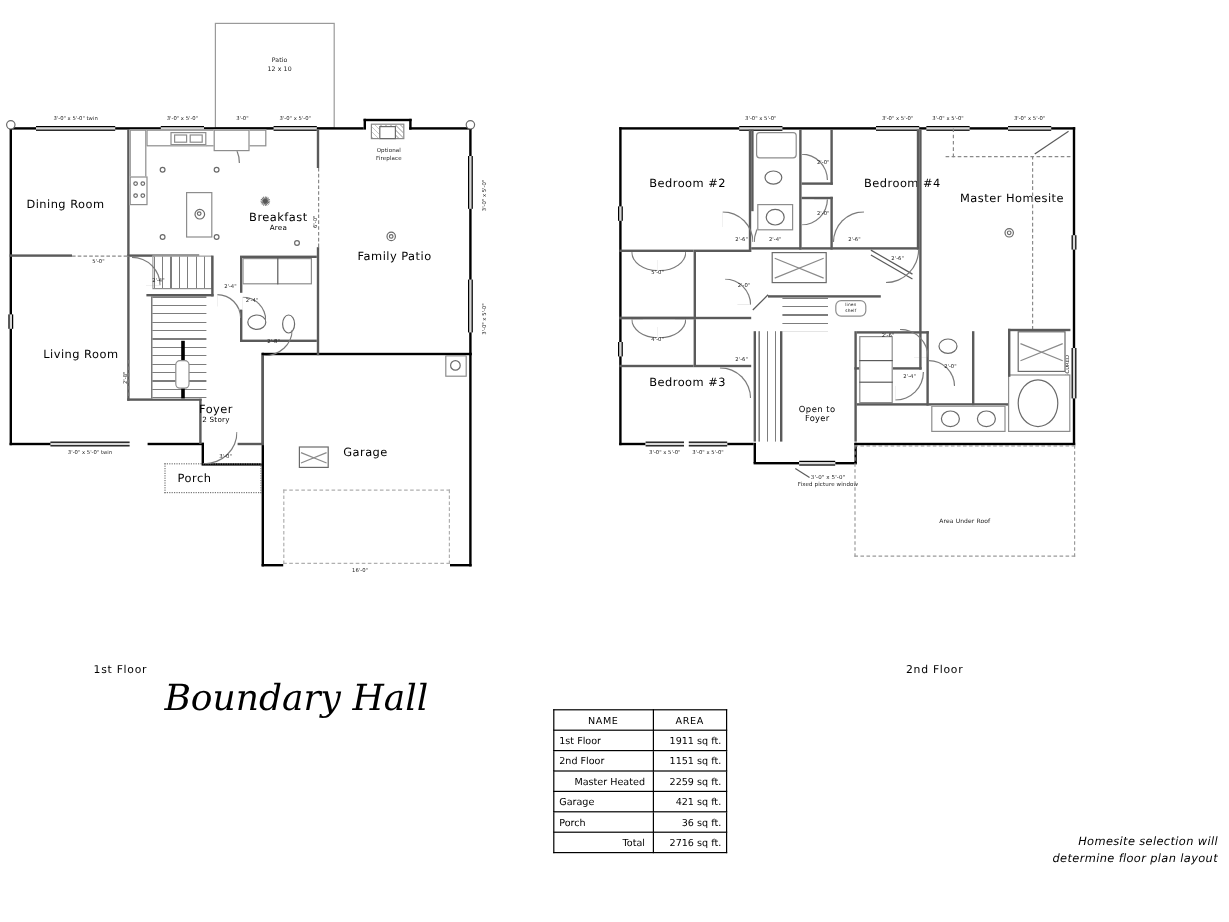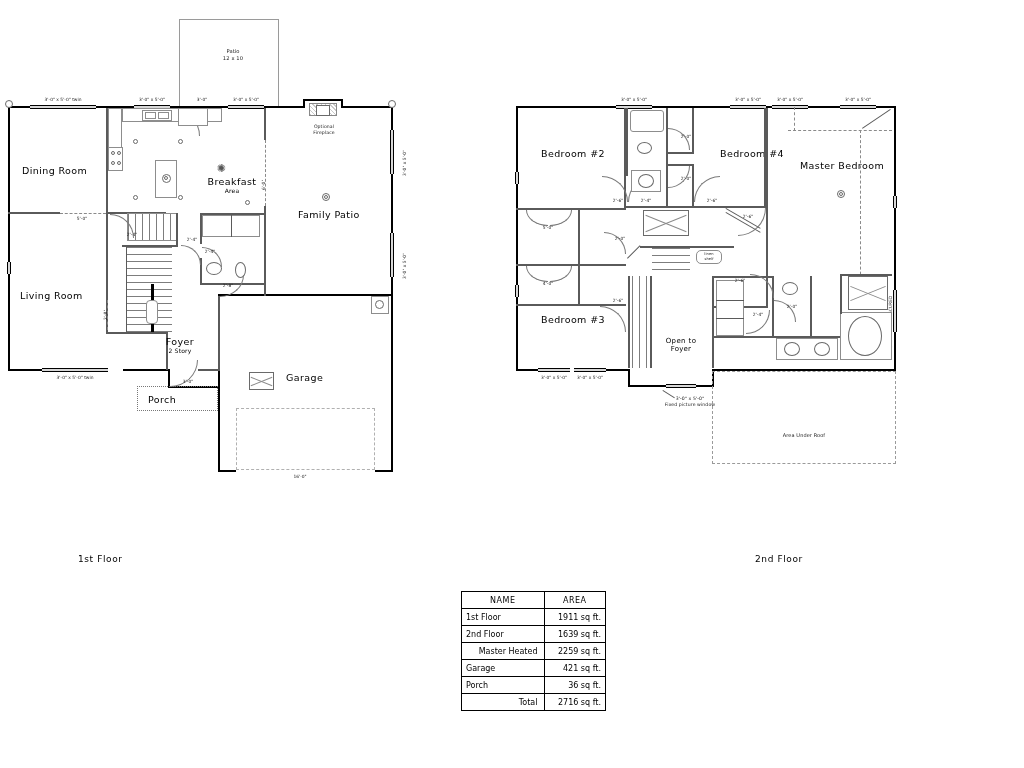--- a/index.html
+++ b/index.html
@@ -165,21 +165,21 @@
     <div class="abs" style="left:215px;top:163px;width:12px;height:12px;color:#555;font-size:11px;line-height:12px;text-align:center;">✺</div>
     <div class="room" style="left:298px;top:209px;">Family Patio</div>
     <div class="oval" style="left:322px;top:193px;width:8px;height:8px;"></div>
     <div class="oval" style="left:324px;top:195px;width:4px;height:4px;"></div>
 
     <div class="dash-v" style="left:265px;top:140px;height:66px;"></div>
     <div class="vnote" style="left:261px;top:190px;">6'-0"</div>
     <div class="thin" style="left:264px;top:108px;width:2px;height:32px;"></div>
     <div class="thin" style="left:264px;top:206px;width:2px;height:90px;"></div>
 
-    <div class="room" style="left:20px;top:290px;text-align:center;">Living Room</div>
+    <div class="room" style="left:36px;top:290px;text-align:center;">Living Room</div>
     <div class="thin" style="left:106px;top:214px;width:2px;height:120px;"></div>
     <div class="thin" style="left:106px;top:332px;width:62px;height:2px;"></div>
     <div class="thin" style="left:166px;top:332px;width:2px;height:38px;"></div>
     <div class="dash-v" style="left:107px;top:300px;height:30px;"></div>
     <div class="vnote" style="left:103px;top:320px;">2'-8"</div>
 
     <div class="boxl" style="left:127px;top:213px;width:50px;height:28px;"></div>
     <div class="treads-v" style="left:128px;top:214px;width:48px;height:26px;"></div>
     <div class="treads" style="left:127px;top:247px;width:45px;height:85px;"></div>
     <div class="thin" style="left:126px;top:247px;width:1px;height:85px;"></div>
@@ -309,21 +309,21 @@
     <div class="thin" style="left:168px;top:206px;width:26px;height:2px;"></div>
     <div class="swing sw-bl" style="left:194px;top:176px;width:26px;height:26px;"></div>
     <div class="tiny" style="left:212px;top:198px;">2'-6"</div>
 
     <div class="room" style="left:220px;top:148px;">Bedroom #4</div>
     <div class="thin" style="left:264px;top:108px;width:2px;height:100px;"></div>
     <div class="thin" style="left:194px;top:206px;width:72px;height:2px;"></div>
     <div class="thin" style="left:226px;top:208px;width:40px;height:1px;transform:rotate(30deg);transform-origin:0 0;"></div>
     <div class="thin" style="left:226px;top:212px;width:40px;height:1px;transform:rotate(30deg);transform-origin:0 0;"></div>
 
-    <div class="room" style="left:300px;top:160px;">Master Bedroom</div>
+    <div class="room" style="left:300px;top:160px;">Master Homesite</div>
     <div class="oval" style="left:337px;top:190px;width:8px;height:8px;"></div>
     <div class="oval" style="left:339px;top:192px;width:4px;height:4px;"></div>
     <div class="dash-h" style="left:288px;top:130px;width:104px;"></div>
     <div class="dash-v" style="left:360px;top:130px;height:175px;"></div>
     <div class="thin" style="left:362px;top:128px;width:34px;height:1px;transform:rotate(-34deg);transform-origin:0 0;"></div>
     <div class="thin" style="left:266px;top:108px;width:2px;height:200px;"></div>
     <div class="thin" style="left:212px;top:306px;width:56px;height:2px;"></div>
     <div class="swing sw-tr" style="left:238px;top:208px;width:28px;height:28px;"></div>
     <div class="tiny" style="left:248px;top:214px;">2'-6"</div>
 
@@ -372,39 +372,44 @@
     <div class="oval" style="left:348px;top:316px;width:34px;height:40px;"></div>
     <div class="thin" style="left:340px;top:274px;width:2px;height:40px;"></div>
     <div class="thin" style="left:340px;top:274px;width:52px;height:2px;"></div>
 
     <div class="abs" style="left:212px;top:371px;width:184px;height:93px;border:1px dashed #9a9a9a;box-sizing:border-box;"></div>
     <div class="note" style="left:304px;top:432px;font-size:5px;">Area Under Roof</div>
     <div class="dash-v" style="left:294px;top:107px;height:24px;"></div>
   </div>
 
   <div class="floorlbl" style="left:78px;top:554px;">1st Floor</div>
+  <div class="planname" style="left:137px;top:565px;">Boundary Hall</div>
 
   <div class="floorlbl" style="left:755px;top:554px;">2nd Floor</div>
 
+  <div class="disclaimer" style="left:740px;top:695px;width:275px;">
+    <div>Homesite selection will</div>
+    <div>determine floor plan layout</div>
+  </div>
 
   <table id="area-table">
     <thead>
       <tr>
         <th>NAME</th>
         <th>AREA</th>
       </tr>
     </thead>
     <tbody>
       <tr>
         <td class="n">1st Floor</td>
         <td class="v">1911 sq ft.</td>
       </tr>
       <tr>
         <td class="n">2nd Floor</td>
-        <td class="v">1639 sq ft.</td>
+        <td class="v">1151 sq ft.</td>
       </tr>
       <tr>
         <td class="n r">Master Heated</td>
         <td class="v">2259 sq ft.</td>
       </tr>
       <tr>
         <td class="n">Garage</td>
         <td class="v">421 sq ft.</td>
       </tr>
       <tr>

